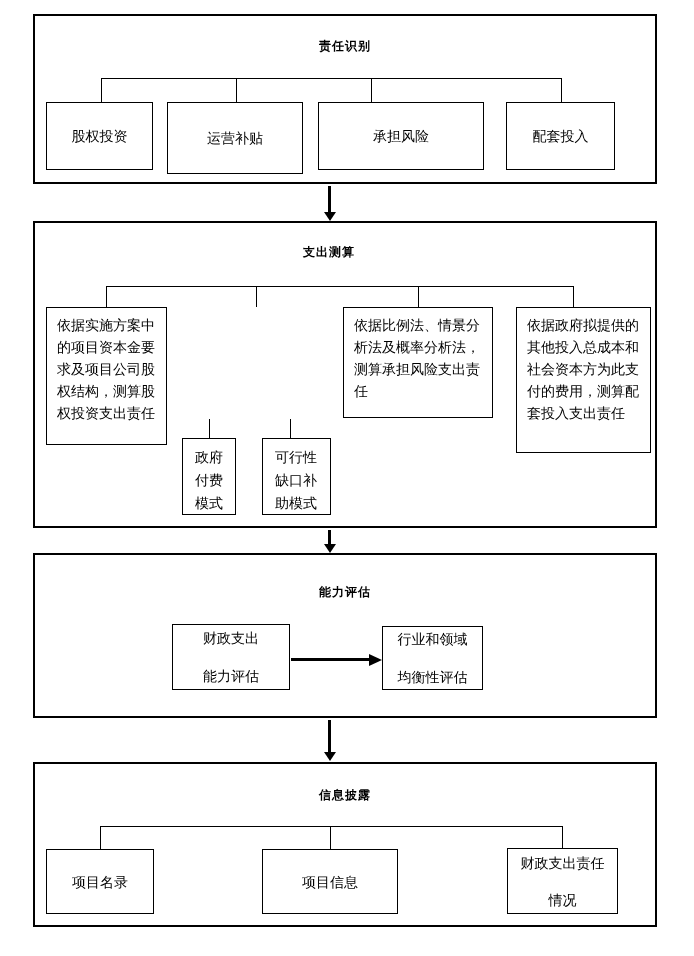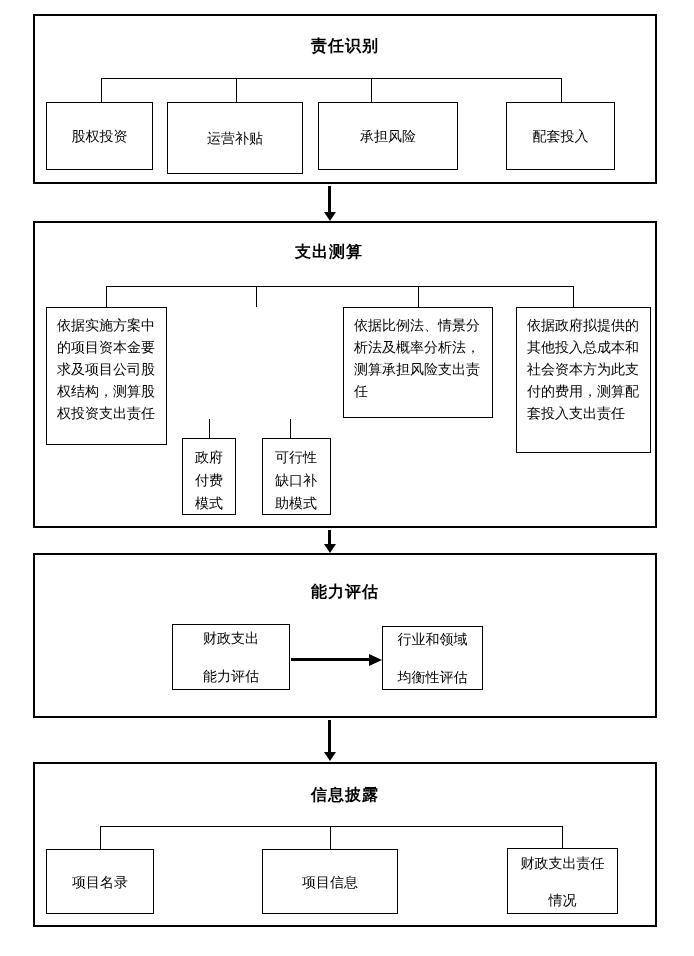--- a/index.html
+++ b/index.html
@@ -15,21 +15,21 @@
   .section {
     position: absolute;
     border: 2px solid #000000;
     background: #ffffff;
     box-sizing: border-box;
   }
   .section-title {
     position: absolute;
     text-align: center;
     font-weight: bold;
-    font-size: 16px;
+    font-size: 12px;
     line-height: 20px;
     letter-spacing: 1px;
   }
   .box {
     position: absolute;
     border: 1px solid #000000;
     background: #ffffff;
     box-sizing: border-box;
     font-size: 14px;
     line-height: 22px;
@@ -89,21 +89,21 @@
   <div class="section-title" style="left:33px; top:36px; width:624px;">责任识别</div>
 
   <div class="hline" style="left:101px; top:78px; width:460px;"></div>
   <div class="vline" style="left:101px; top:78px; height:24px;"></div>
   <div class="vline" style="left:236px; top:78px; height:24px;"></div>
   <div class="vline" style="left:371px; top:78px; height:24px;"></div>
   <div class="vline" style="left:561px; top:78px; height:24px;"></div>
 
   <div class="box center" style="left:46px; top:102px; width:107px; height:68px;">股权投资</div>
   <div class="box center" style="left:167px; top:102px; width:136px; height:72px;">运营补贴</div>
-  <div class="box center" style="left:318px; top:102px; width:140px; height:68px;text-align:center;">承担风险</div>
+  <div class="box center" style="left:318px; top:102px; width:166px; height:68px;text-align:center;">承担风险</div>
   <div class="box center" style="left:506px; top:102px; width:109px; height:68px;">配套投入</div>
 
   <div class="arrow-shaft-v" style="left:328px; top:186px; height:27px;"></div>
   <div class="arrow-head-down" style="left:324px; top:212px;"></div>
 
   <div class="section" style="left:33px; top:221px; width:624px; height:307px;"></div>
   <div class="section-title" style="left:33px; top:242px; width:592px;">支出测算</div>
 
   <div class="hline" style="left:106px; top:286px; width:467px;"></div>
   <div class="vline" style="left:106px; top:286px; height:21px;"></div>

